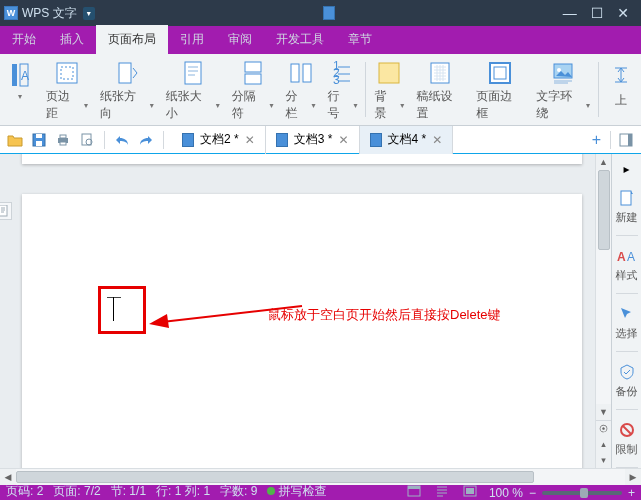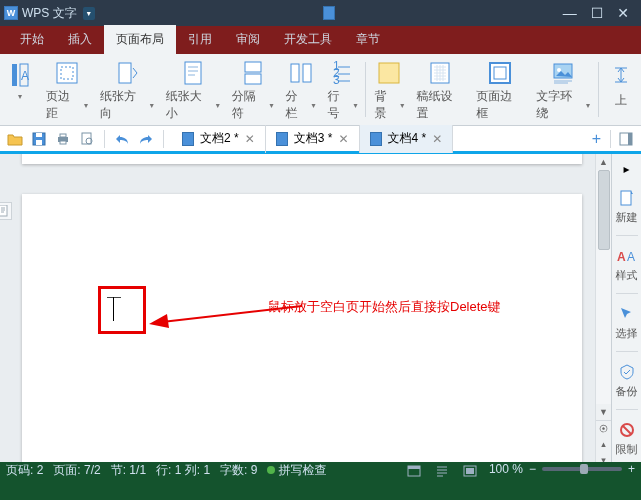--- a/index.html
+++ b/index.html
@@ -7,30 +7,30 @@
 .titlebar{height:26px;background:#2d3a4a;display:flex;align-items:center;color:#fff;padding:0 4px}
 .titlebar .left{display:flex;align-items:center;gap:4px}
 .logo{width:14px;height:14px;background:#4a90d9;border:1px solid #3a7abf;display:flex;align-items:center;justify-content:center;color:#fff;font-size:9px;font-weight:bold}
 .app-name{color:#cfe0ee;font-size:12px}
 .dd{display:inline-flex;align-items:center;gap:2px;padding:2px 4px;background:#25506f;border-radius:2px;margin-left:2px;cursor:pointer}
 .dd .tri{font-size:8px}
 .titlebar .center{flex:1;text-align:center;color:#bfcedd;font-size:12px;display:flex;align-items:center;justify-content:center;gap:4px}
 .doc-ico{width:12px;height:14px;background:#4a90d9;border:1px solid #3572b0;display:inline-block}
 .winbtns{display:flex;gap:14px;padding-right:8px}
 .winbtns span{color:#cfe0ee;font-size:14px;cursor:pointer}
-.menubar{height:28px;background:#7f1d1d;display:flex;align-items:flex-end;color:#cfd8e2;padding:0 8px;gap:0}
+.menubar{height:28px;background:#a21caf;display:flex;align-items:flex-end;color:#cfd8e2;padding:0 0;gap:0}
 .mtab{padding:6px 12px;cursor:pointer;color:#cfd8e2}
 .mtab.active{background:#f0f3f5;color:#333}
 .ribbon{height:72px;background:#f0f3f5;border-bottom:1px solid #c9d0d6;display:flex;align-items:stretch;padding:2px 0}
 .rgrp{display:flex;flex-direction:column;align-items:center;justify-content:flex-start;padding:4px 6px;gap:2px;cursor:pointer}
 .sep{width:1px;background:#d0d6dc;margin:6px 2px}
 .rico{width:28px;height:30px;display:flex;align-items:center;justify-content:center}
 .rlbl{color:#555;font-size:11px;display:flex;align-items:center;gap:2px}
 .rlbl .tri{font-size:8px;color:#777}
-.qat{height:28px;background:#fff;border-bottom:3px solid #0ea5e9;display:flex;align-items:center}
+.qat{height:28px;background:#fff;border-bottom:1px solid #0ea5e9;display:flex;align-items:center}
 .qleft{display:flex;align-items:center;gap:6px;padding:0 6px}
 .qic{width:18px;height:18px;display:flex;align-items:center;justify-content:center;cursor:pointer}
 .vline{width:1px;height:18px;background:#d4d9de;margin:0 2px}
 .doctabs{flex:1;display:flex;align-items:center}
 .dtab{display:flex;align-items:center;gap:6px;padding:0 10px;height:28px;border-right:1px solid #d4d9de;cursor:pointer}
 .dtab .doc-ico{width:12px;height:14px}
 .dtab .close{color:#888;font-size:12px}
 .dtab.active{background:#e8f0f7}
 .newtab{width:28px;display:flex;align-items:center;justify-content:center;color:#4a90d9;font-size:16px;cursor:pointer;border-right:1px solid #d4d9de}
 .qright{display:flex;align-items:center;gap:6px;padding:0 6px}
@@ -38,37 +38,37 @@
 .canvas{flex:1;position:relative;overflow:auto;background:#e9edf0}
 .page{position:absolute;background:#fff;box-shadow:0 1px 3px rgba(0,0,0,0.25);width:560px}
 .page1{top:-30px;height:40px;left:22px}
 .page2{top:40px;height:335px;left:22px}
 .pgicon{position:absolute;left:-26px;top:8px;width:16px;height:18px;border:1px solid #cdd3d8;background:#f5f7f9;display:flex;align-items:center;justify-content:center}
 .pgicon svg{width:10px;height:12px}
 .redbox{position:absolute;left:76px;top:92px;width:48px;height:48px;border:3px solid #e60000}
 .cursor{position:absolute;left:12px;top:8px;width:1px;height:26px}
 .cursor:before{content:"";position:absolute;left:-6px;top:0;width:14px;height:1px;background:#444}
 .cursor:after{content:"";position:absolute;left:0;top:0;width:1px;height:24px;background:#000}
-.annot{position:absolute;left:246px;top:104px;color:#e60000;font-size:13px}
+.annot{position:absolute;left:246px;top:112px;color:#e60000;font-size:13px}
 .arrow{position:absolute;left:125px;top:108px;width:160px;height:30px}
 .arrow svg{width:100%;height:100%}
 .sidebar{width:30px;background:#f0f3f5;border-left:1px solid #c9d0d6;display:flex;flex-direction:column;align-items:center;padding-top:6px;gap:10px}
 .sidetool{display:flex;flex-direction:column;align-items:center;gap:2px;cursor:pointer}
 .sidetool .ico{width:20px;height:20px;display:flex;align-items:center;justify-content:center;color:#4a90d9}
 .sidetool .lbl{font-size:11px;color:#555;writing-mode:horizontal-tb}
 .sidesep{width:22px;height:1px;background:#d4d9de}
 .vscroll{width:16px;background:#f3f5f7;border-left:1px solid #d9dee2;display:flex;flex-direction:column}
 .sbbtn{height:16px;display:flex;align-items:center;justify-content:center;color:#666;background:#eef1f3;font-size:9px}
 .vtrack{flex:1;position:relative;background:#f3f5f7}
 .thumb{position:absolute;top:0;left:2px;width:12px;height:80px;background:#cfd6db;border:1px solid #b8c0c6;border-radius:2px}
 .hscroll{height:18px;background:#f3f5f7;border-top:1px solid #d9dee2;display:flex}
 .hsbtn{width:16px;display:flex;align-items:center;justify-content:center;font-size:9px;color:#666;background:#eef1f3}
 .htrack{flex:1;position:relative}
 .hthumb{position:absolute;left:0;top:2px;width:85%;height:12px;background:#cfd6db;border:1px solid #b8c0c6;border-radius:2px}
-.statusbar{height:38px;background:#14532d;color:#cfe0ee;display:flex;align-items:flex-start;padding:0 6px;gap:10px;font-size:11px}
+.statusbar{height:15px;background:#a21caf;color:#cfe0ee;display:flex;align-items:flex-end;padding:0 6px;gap:10px;font-size:11px}
 .statusbar .spacer{flex:1}
 .zoom{display:flex;align-items:center;gap:6px}
 .zslider{width:80px;height:4px;background:#586776;position:relative;border-radius:2px}
 .zslider .zthumb{position:absolute;left:38px;top:-3px;width:8px;height:10px;background:#9daab6;border-radius:2px}
 .sgreen{width:8px;height:8px;background:#51b44a;border-radius:50%;display:inline-block;margin-right:3px}
 svg{display:block}
 .canvas-wrap{flex:1;display:flex;flex-direction:column}
 .canvas-inner{flex:1;display:flex}
 </style>
 </head>

